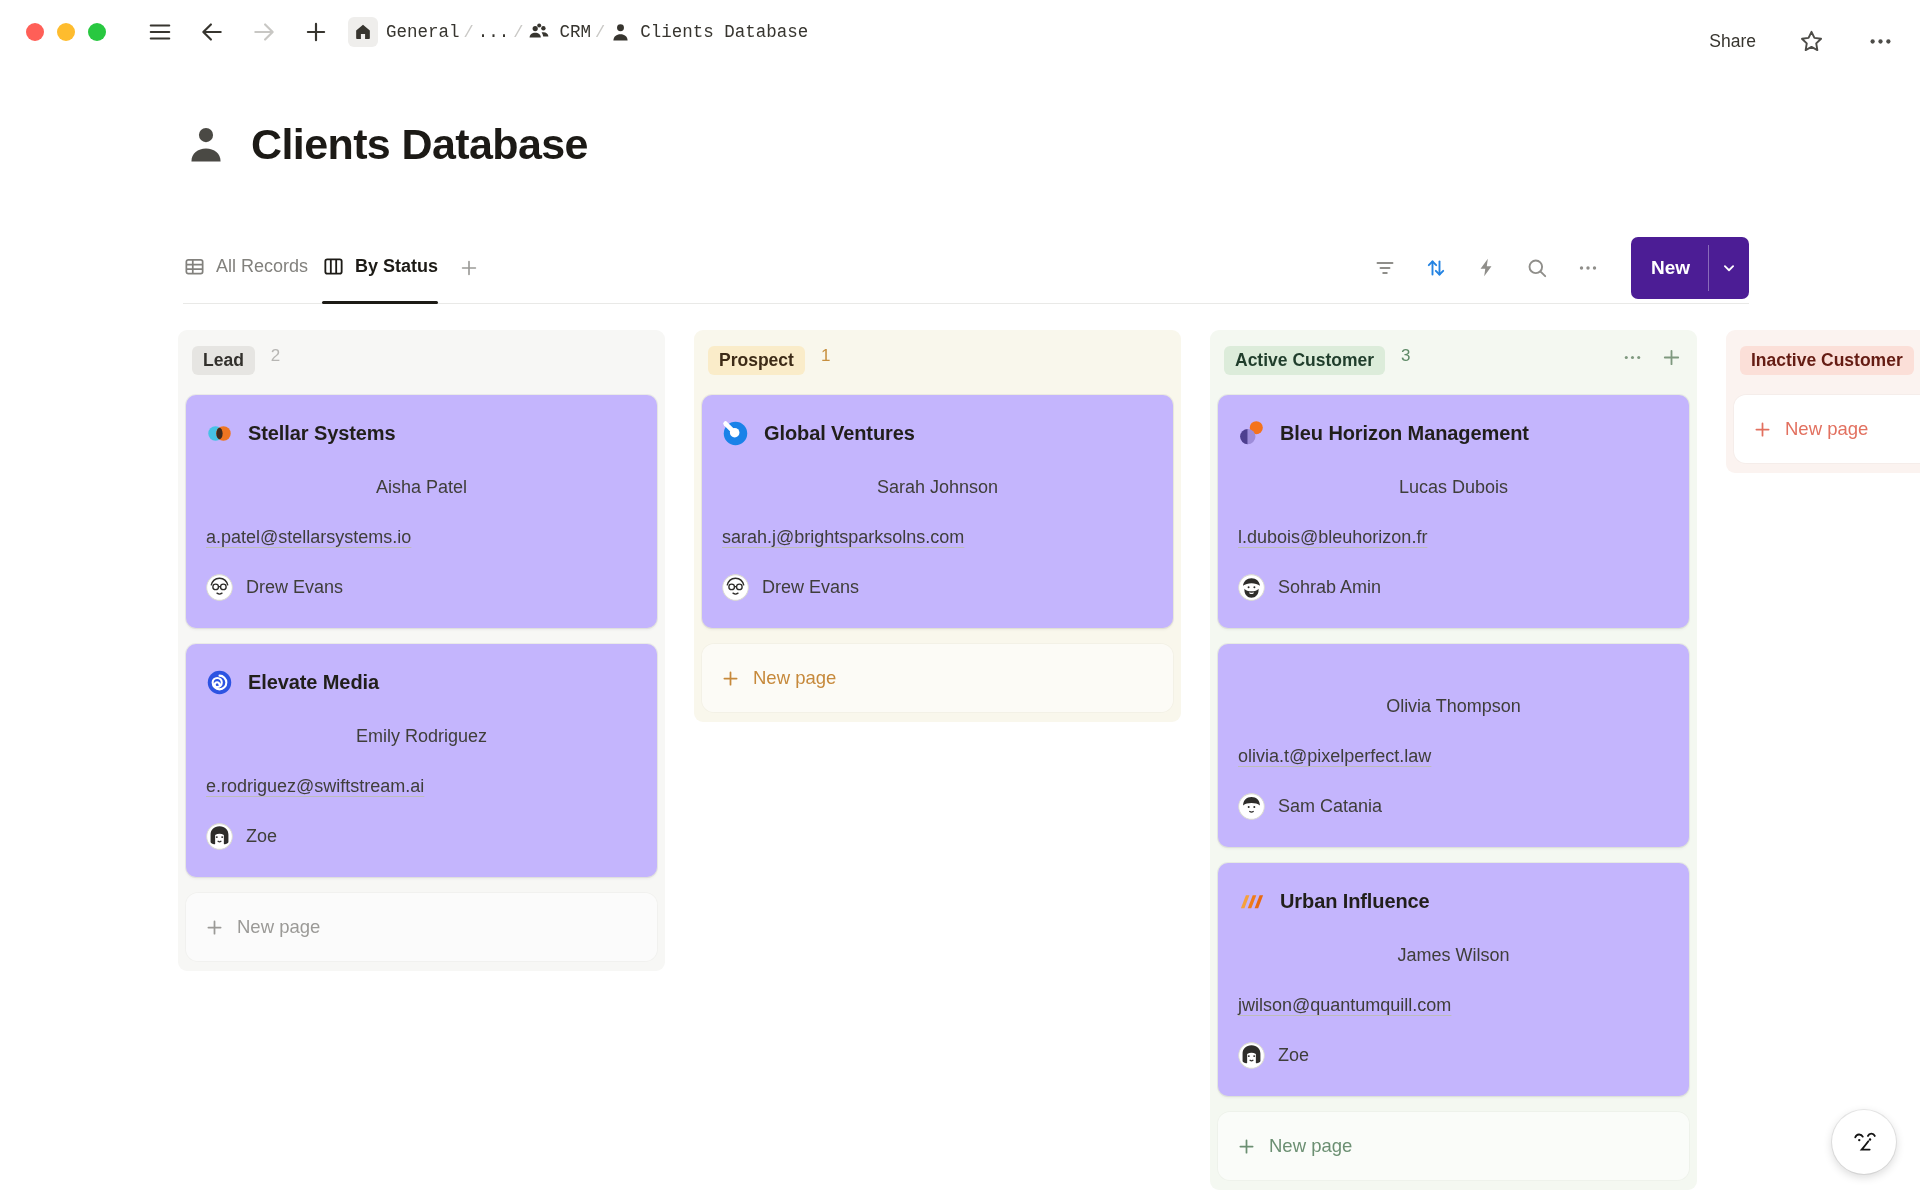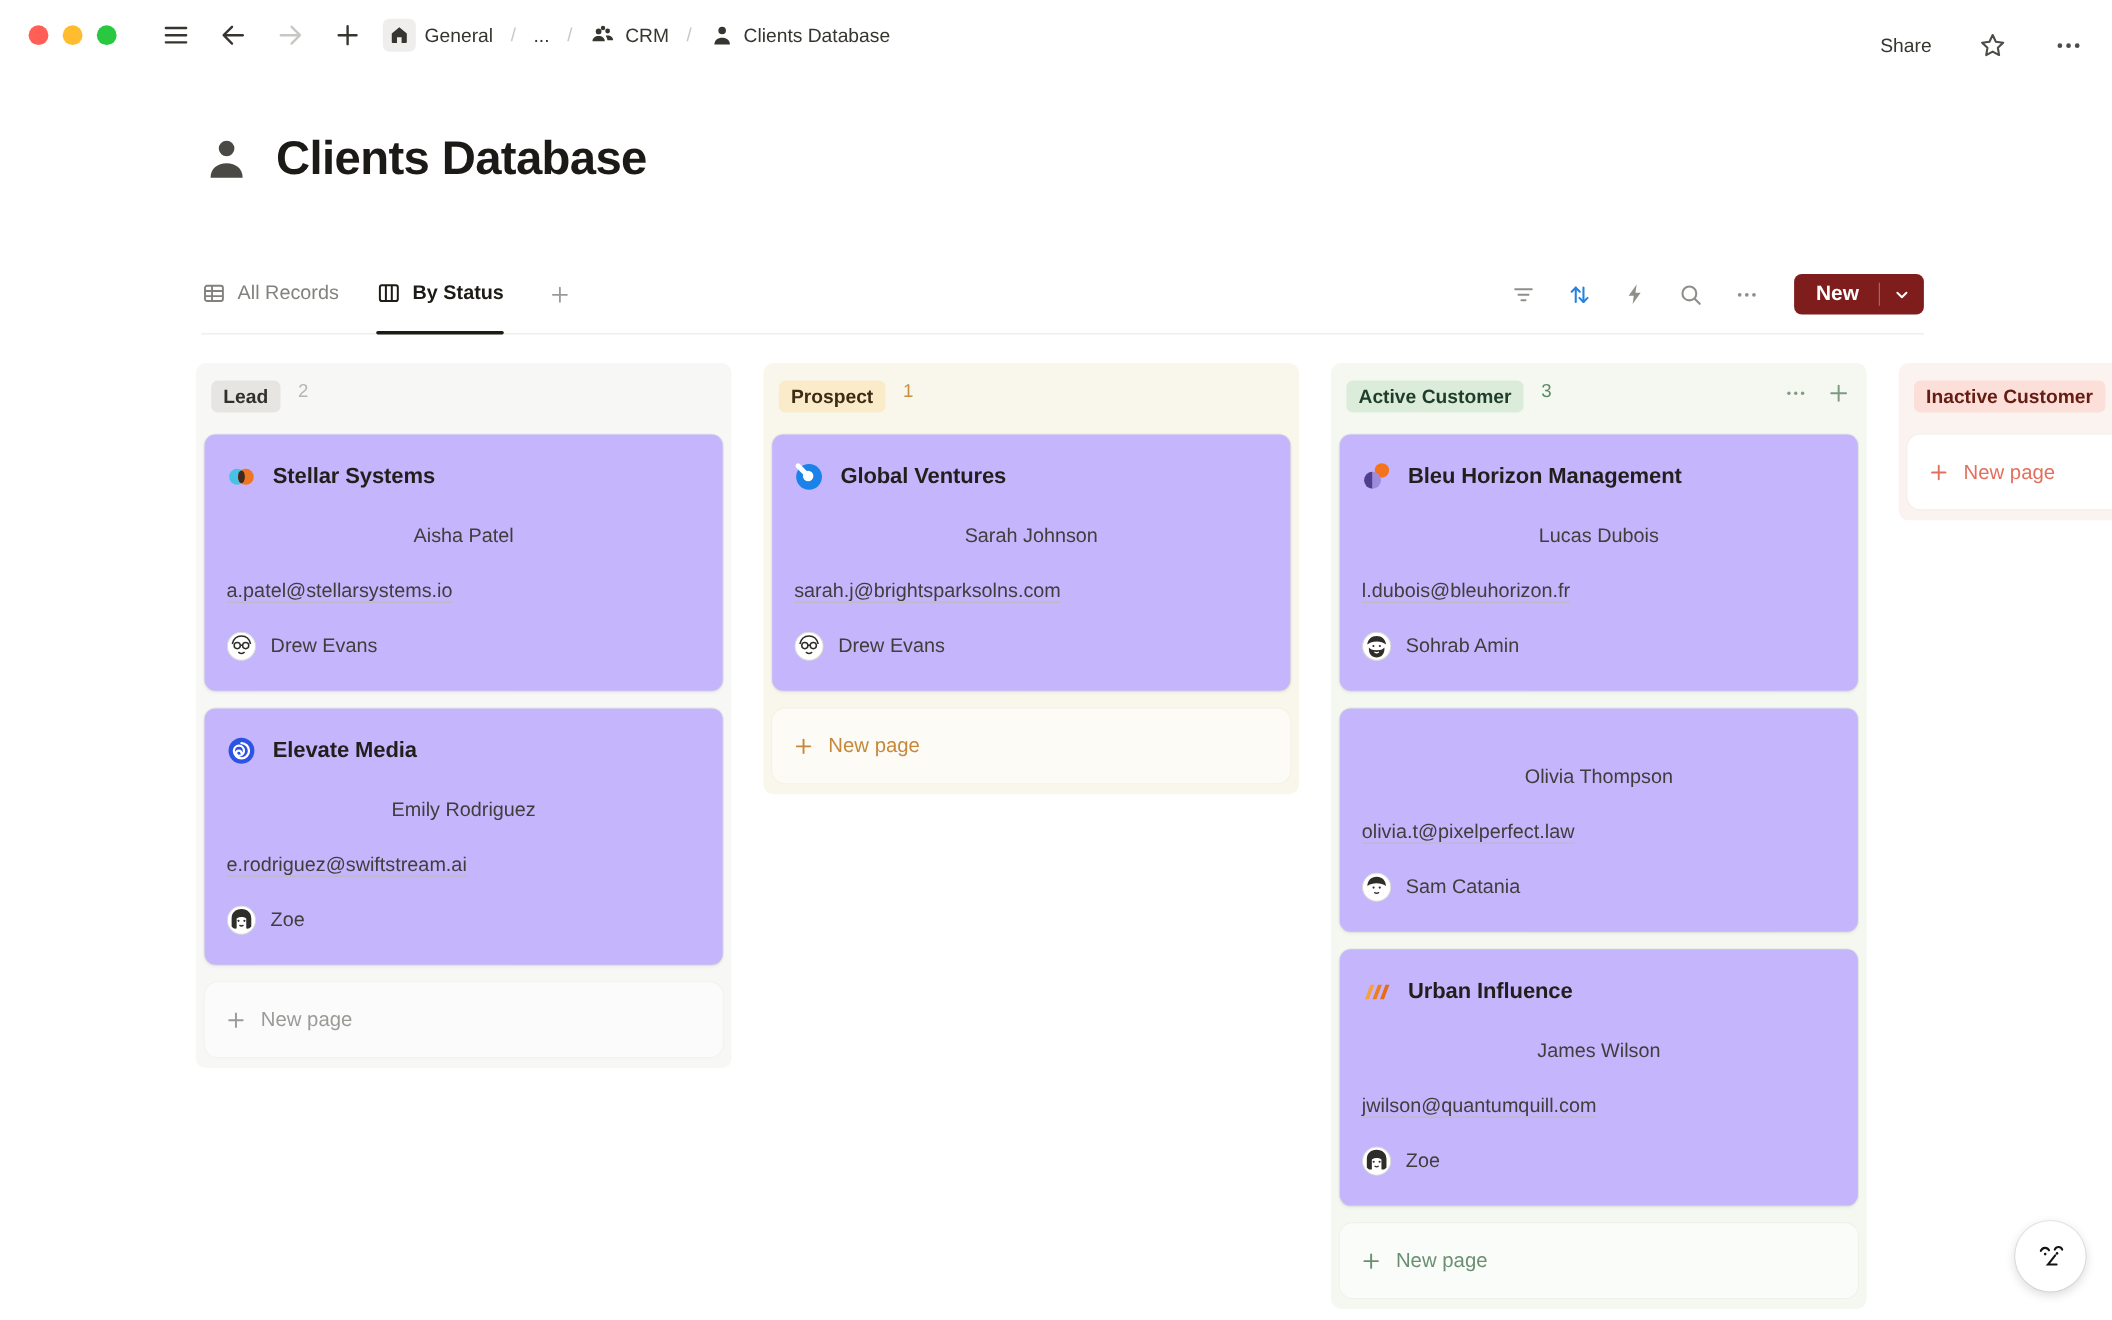--- a/index.html
+++ b/index.html
@@ -15,51 +15,51 @@
   .topbar {
     position:absolute; top:0; left:0; right:0; height:64px;
     display:flex; align-items:center; padding:0 26px;
     background:#fff;
   }
   .traffic { display:flex; gap:13px; margin-right:40px; }
   .traffic span { width:18px; height:18px; border-radius:50%; display:block; }
   .nav-icons { display:flex; align-items:center; gap:24px; margin-right:18px; }
   .icon-btn { width:28px; height:28px; display:flex; align-items:center; justify-content:center; color:#37352f; }
   .icon-btn.dim { color:#c8c7c4; }
-  .crumbs { display:flex; align-items:center; gap:16px; font-size:17.5px; color:#37352f; }
+  .crumbs { display:flex; align-items:center; gap:4px; font-size:17.5px; color:#37352f;font-family:Liberation Mono, monospace; }
   .crumb { display:flex; align-items:center; gap:8px; cursor:default; }
   .crumb .chip { background:#efeeec; border-radius:6px; padding:5px; display:flex; }
   .crumb-sep { color:#c9c8c5; font-size:17px; }
   .topbar-right { margin-left:auto; display:flex; align-items:center; gap:42px;margin-top:19px; }
   .share { font-size:17.5px; color:#37352f; }
 
   
   .title-row {
     position:absolute; left:183px; top:120px;
     display:flex; align-items:center; gap:22px;
   }
   .title-text { font-size:43px; font-weight:700; letter-spacing:-0.6px; color:#1c1a16; }
 
   
   .tabsbar {
     position:absolute; left:183px; top:232px; width:1566px; height:72px;
     display:flex; align-items:center; border-bottom:1px solid #e9e9e7;
   }
-  .tabs { display:flex; align-items:flex-end; gap:34px; height:100%; }
+  .tabs { display:flex; align-items:flex-end; gap:14px; height:100%; }
   .tab { position:relative; display:flex; align-items:center; gap:10px; height:100%;
          font-size:18px; color:#82817d; padding-bottom:2px; }
   .tab.active { color:#1d1b16; font-weight:700; }
   .tab.active::after { content:""; position:absolute; left:0; right:0; bottom:-1px; height:3px;
                        background:#1d1b16; border-radius:2px; }
   .tab-add { margin-left:6px; color:#9b9a97; display:flex; align-items:center; height:100%; }
   .toolbar { margin-left:auto; display:flex; align-items:center; gap:27px; }
   .tool { color:#8f8e8a; display:flex; }
   .btn-new {
-    display:flex; align-items:stretch; height:37px; border-radius:7px; overflow:hidden;
-    background:#7f1d1d; color:#fff; margin-left:4px;
+    display:flex; align-items:stretch; height:62px; border-radius:7px; overflow:hidden;
+    background:#4c1d95; color:#fff; margin-left:4px;
   }
   .btn-new .lbl { display:flex; align-items:center; padding:0 18px 0 20px; font-size:19px; font-weight:700; }
   .btn-new .sep { width:1px; background:rgba(255,255,255,0.35); margin:8px 0; }
   .btn-new .chev { display:flex; align-items:center; padding:0 11px; }
 
   
   .board { position:absolute; left:178px; top:330px; display:flex; gap:29px; align-items:flex-start; }
   .column { width:487px; flex:0 0 487px; border-radius:9px; padding:8px 8px 10px; background:var(--col-bg,#f7f7f5); }
   .col-head { display:flex; align-items:flex-start; padding:8px 6px 20px; }
   .badge { background:var(--badge-bg); color:var(--badge-text); font-size:17.5px; font-weight:600;

